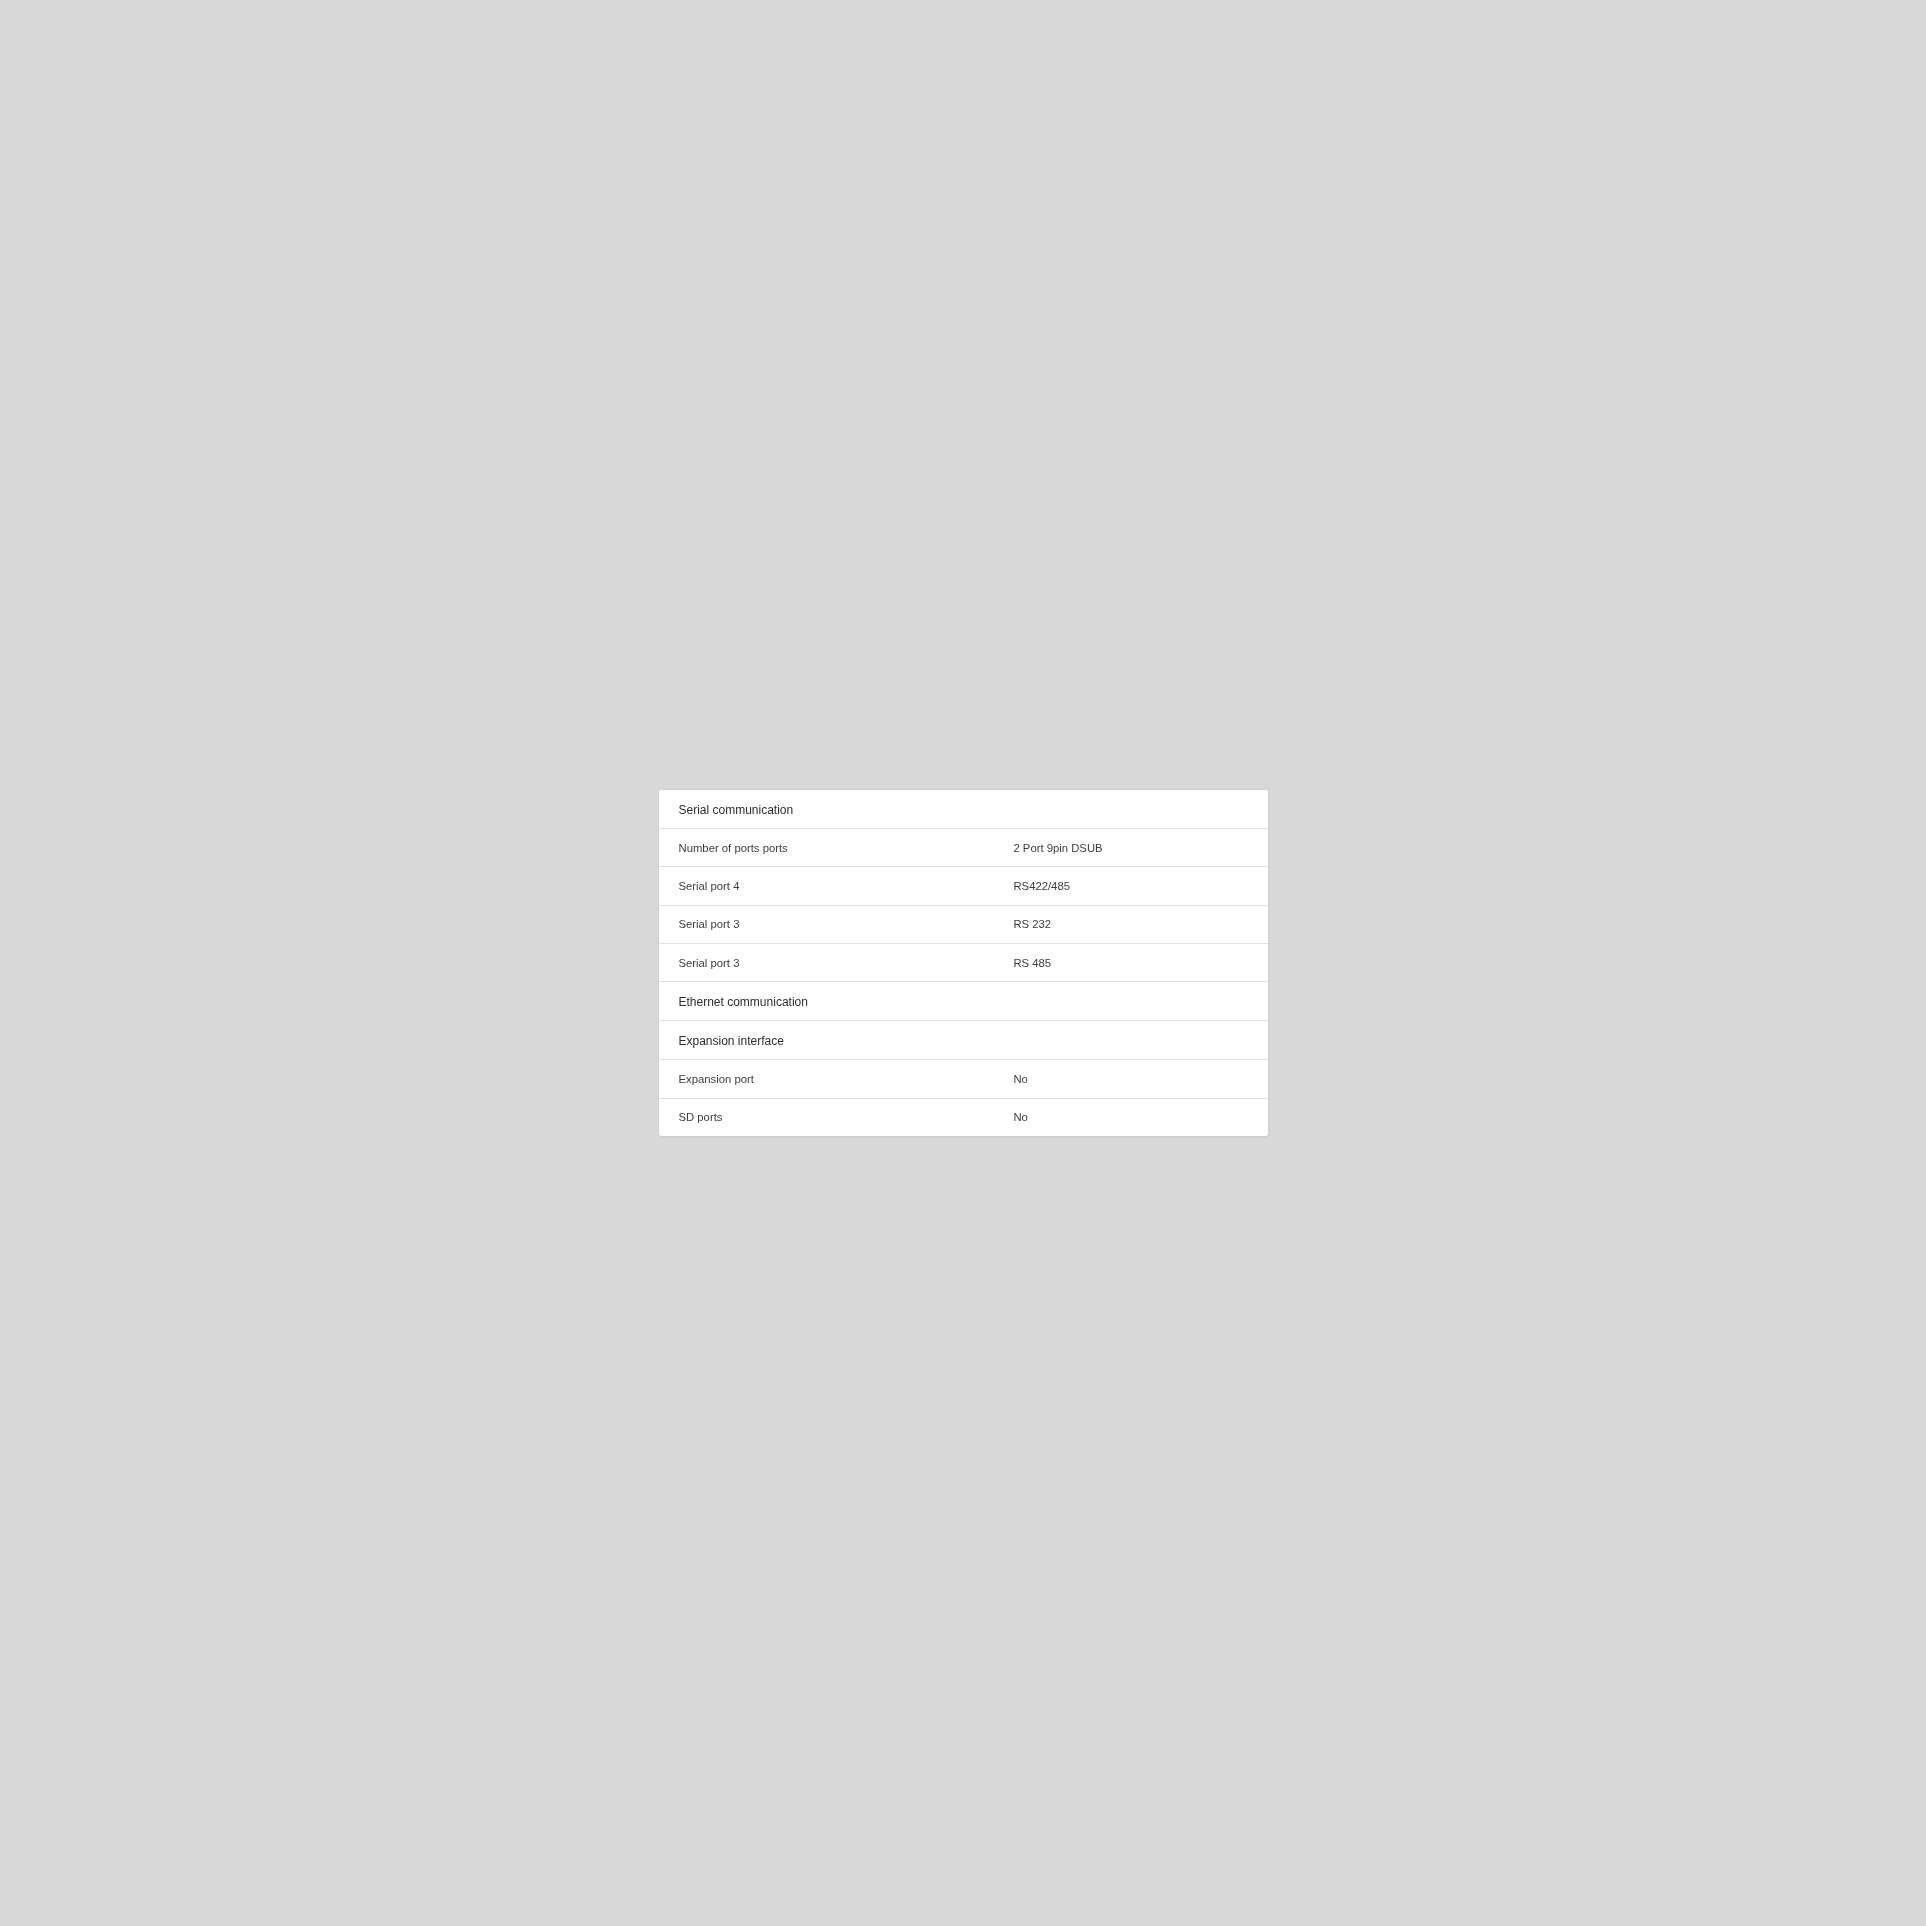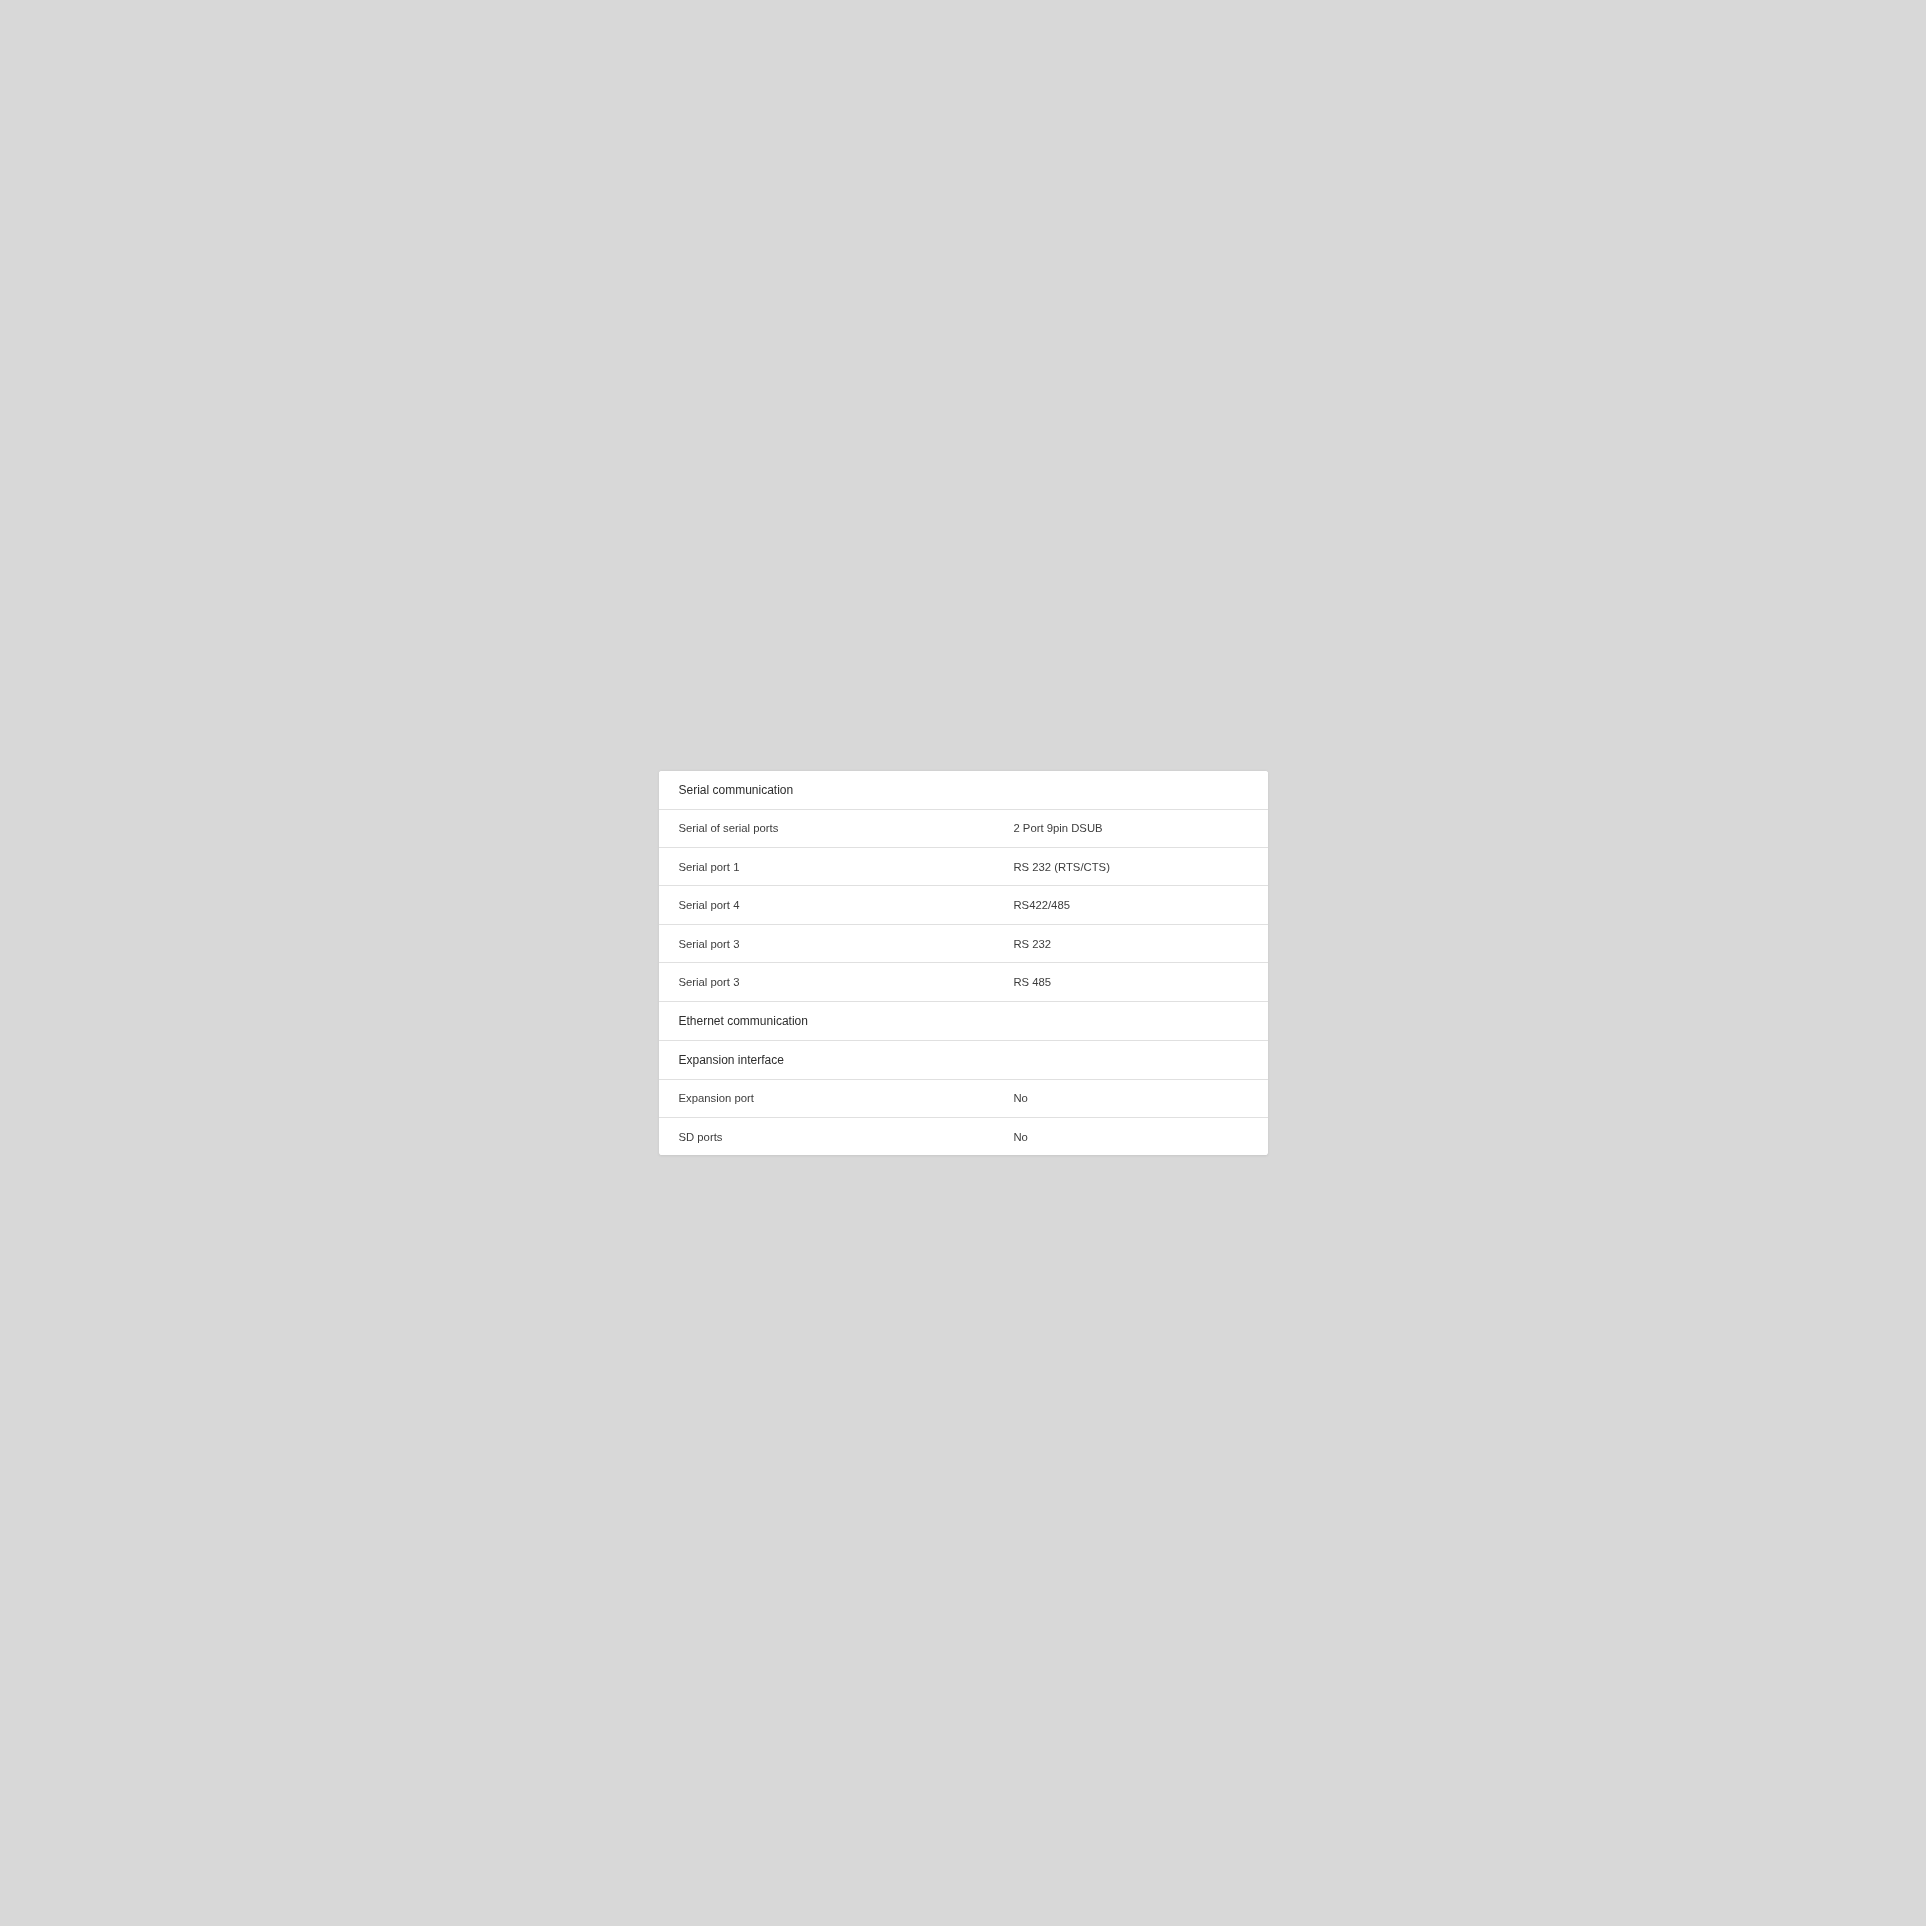--- a/index.html
+++ b/index.html
@@ -74,26 +74,22 @@
     }
   </style>
 </head>
 <body>
 
 <div class="card">
 <div class="section-header"><span class="section-header-text">Serial communication</span></div>
     <table class="data-table">
       <tbody>
         <tr>
-          <td>Serial of serial ports</td>
+          <td>Number of ports ports</td>
           <td>2 Port 9pin DSUB</td>
-        </tr>
-        <tr>
-          <td>Serial port 1</td>
-          <td>RS 232 (RTS/CTS)</td>
         </tr>
         <tr>
           <td>Serial port 4</td>
           <td>RS422/485</td>
         </tr>
         <tr>
           <td>Serial port 3</td>
           <td>RS 232</td>
         </tr>
         <tr>

